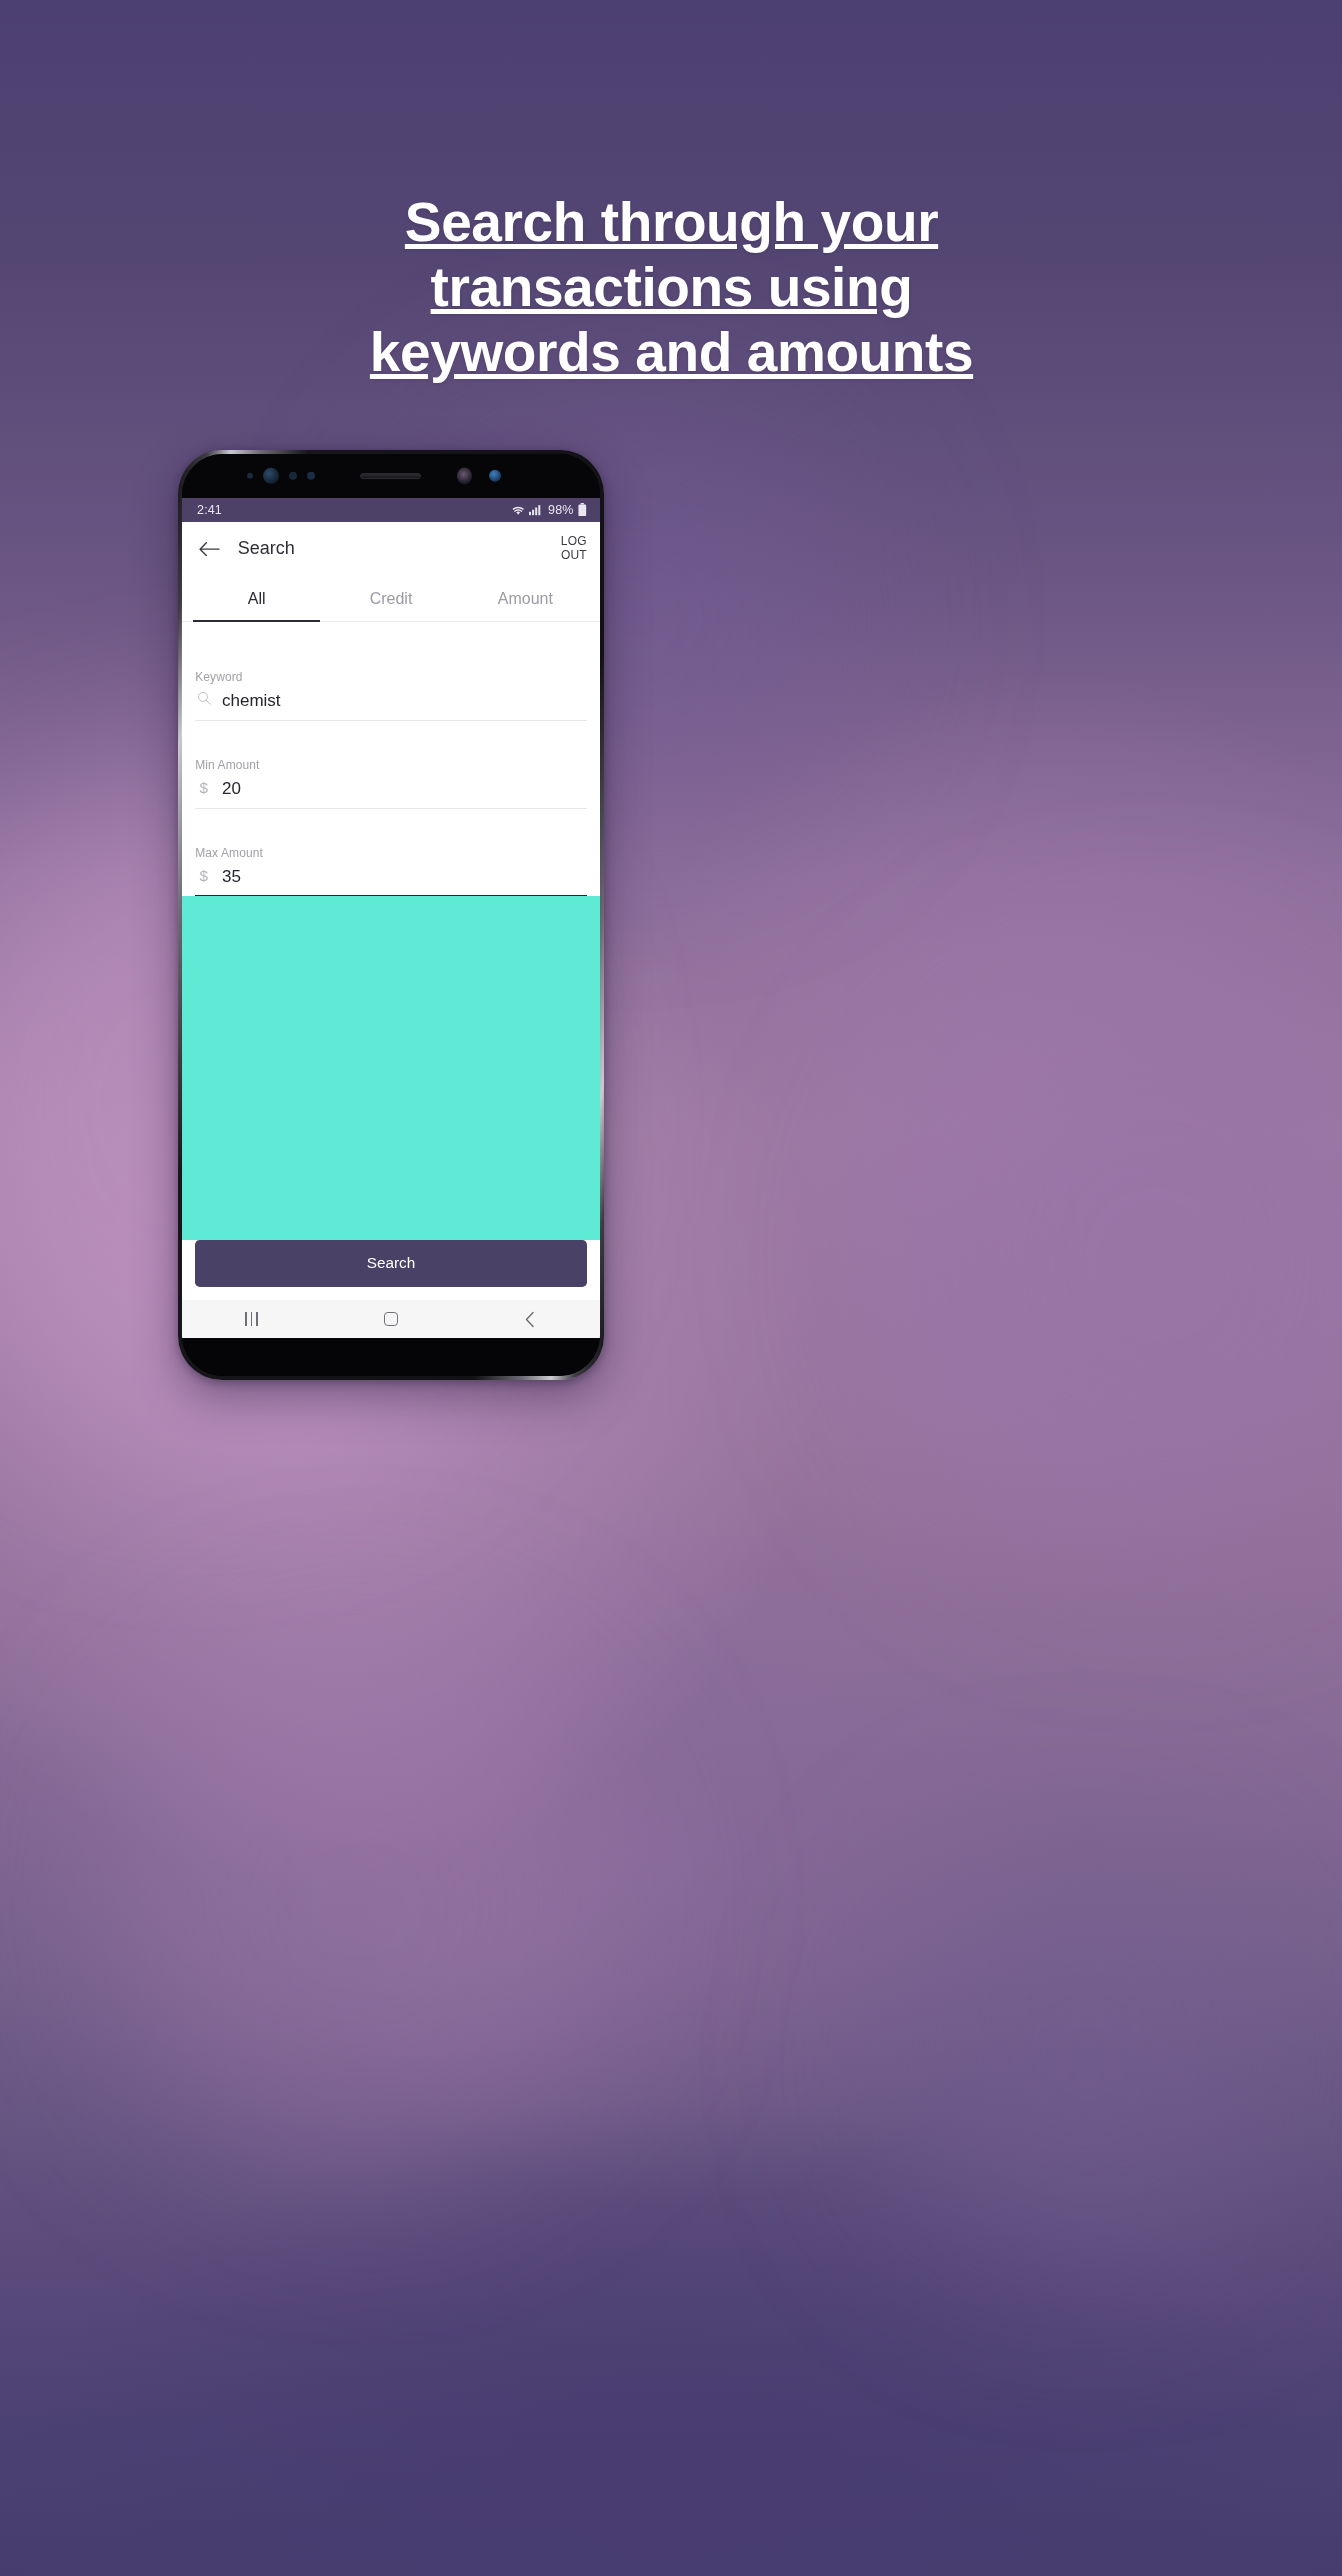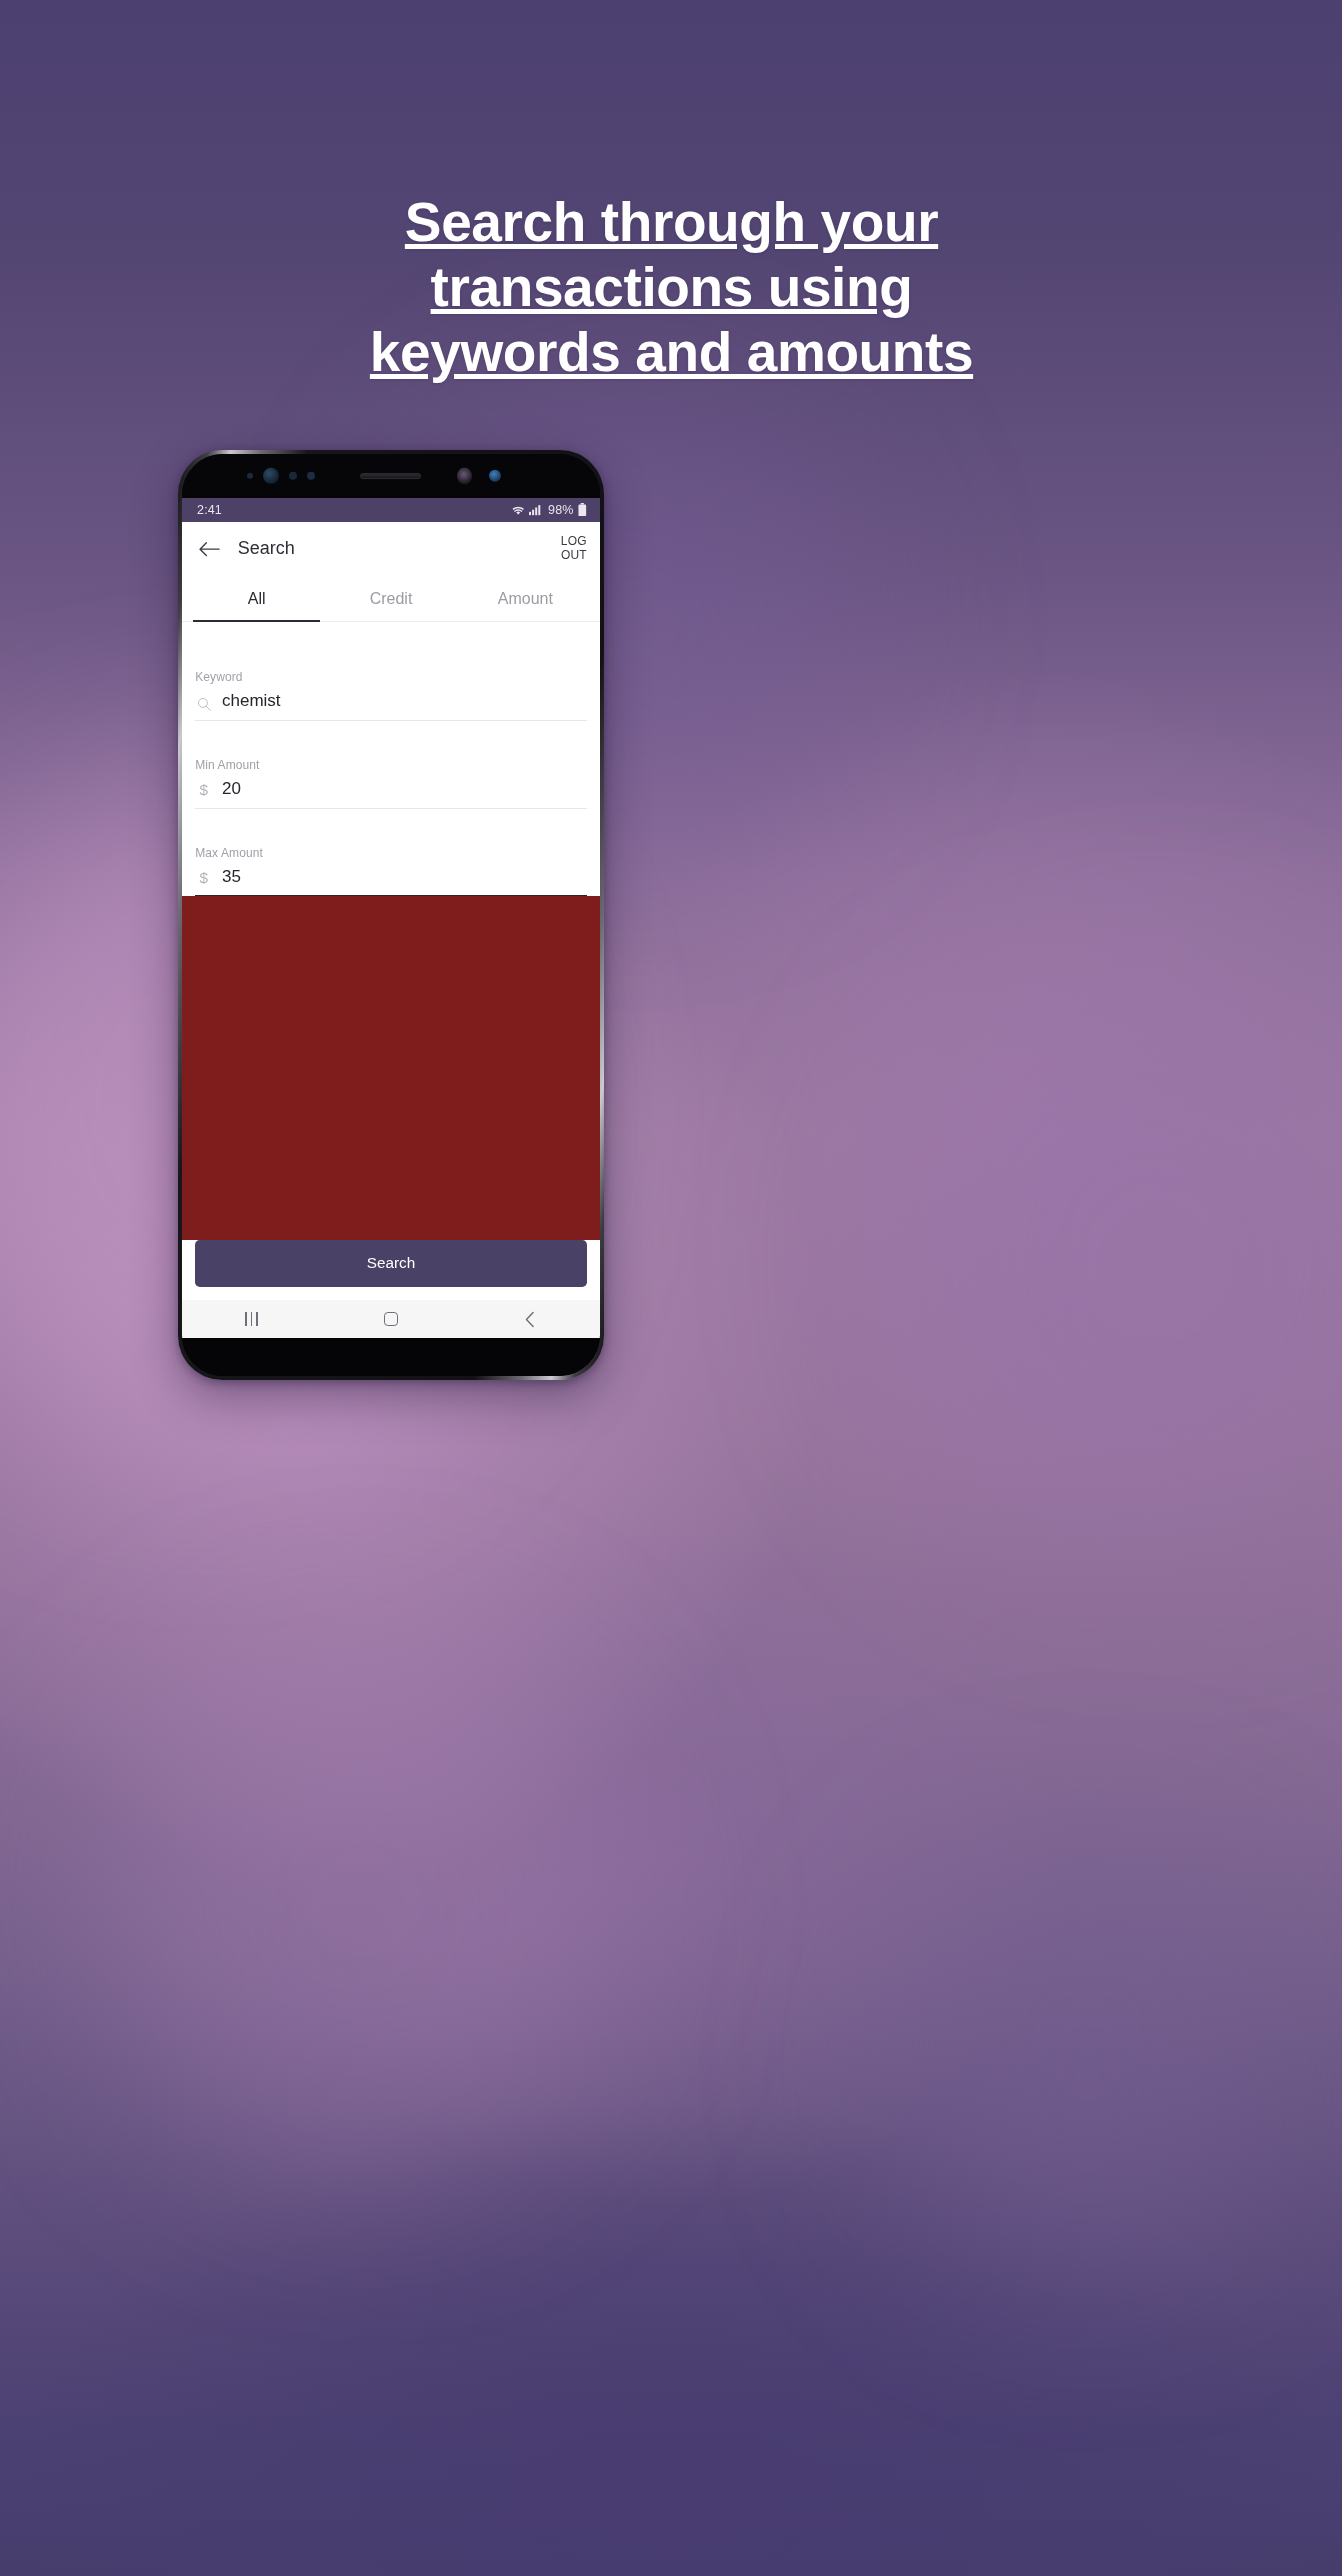--- a/index.html
+++ b/index.html
@@ -122,21 +122,21 @@
         background: radial-gradient(circle at 45% 40%, #6a5a70 0%, #241e2c 62%, #0c0a10 100%); }
   .s6 { left: 307px; width: 12.5px; height: 12.5px;
         background: radial-gradient(circle at 40% 35%, #3f7fbc 0%, #1a3a5c 70%); }
 
   
   .screen {
     position: absolute;
     left: 0; right: 0;
     top: 44px;
     bottom: 38px;
-    background: #7f1d1d;
+    background: #5eead4;
     overflow: hidden;
     z-index: 3;
   }
 
   
   .statusbar {
     height: 24px;
     background: #4e4168;
     display: flex;
     align-items: center;
@@ -211,21 +211,21 @@
   .field { padding-top: 8.6px; }
   .field-label {
     font-size: 12px;
     color: #a0a0a8;
     letter-spacing: 0.1px;
     margin-bottom: 1.9px;
     margin-top: 28px;
   }
   .field-row {
     display: flex;
-    align-items: flex-end;
+    align-items: flex-start;
     gap: 10.5px;
     padding: 5.8px 1.9px 8.6px 1px;
     border-bottom: 1px solid #e7e7ea;
   }
   .field-row.focused { border-bottom: 1.9px solid #27272e; padding-bottom: 7.7px; }
   .field-prefix {
     width: 15.3px;
     display: flex; align-items: center; justify-content: center;
     color: #b3b3bb;
     font-size: 15.3px;

